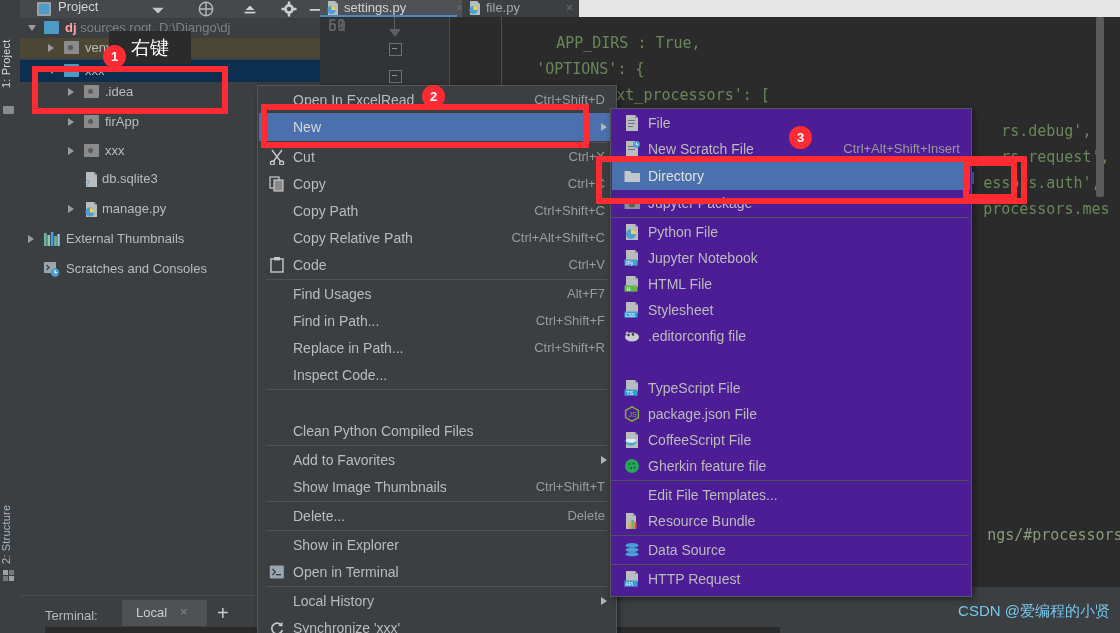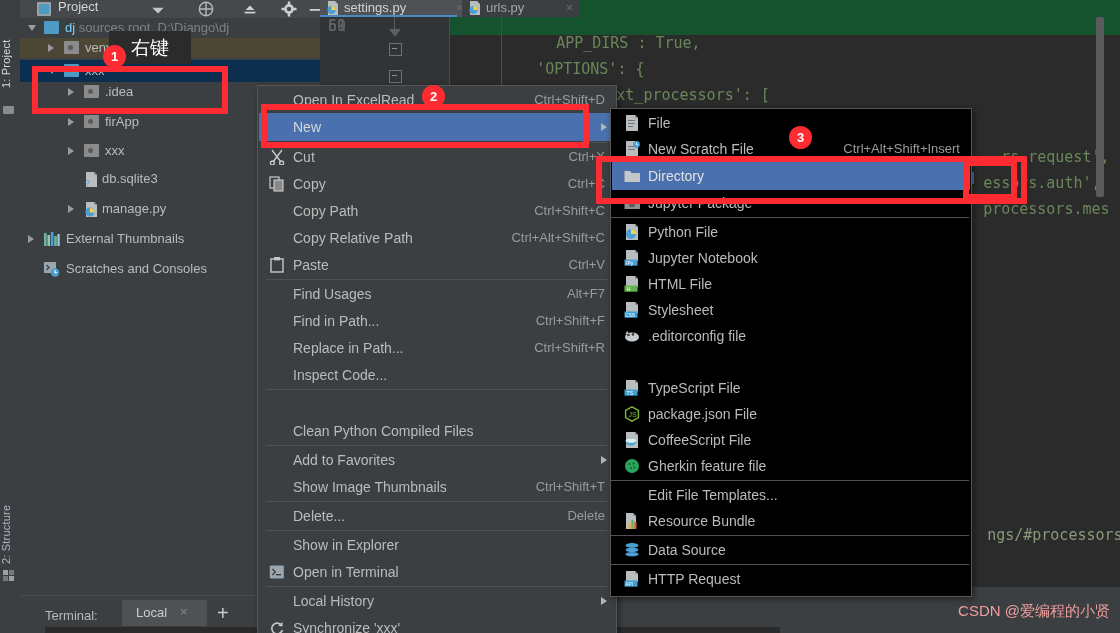--- a/index.html
+++ b/index.html
@@ -22,35 +22,35 @@
 
   
   #project-panel{left:20px;top:0;width:300px;height:587px;background:#3c3f41;}
   #project-toolbar{position:absolute;left:0;top:0;width:300px;height:18px;background:#46494b;
                    border-bottom:1px solid #2b2b2b;text-decoration:underline;}
   #project-title{position:absolute;left:38px;top:-1px;font-size:13px;color:#d5d5d5;}
   .tb-ico{position:absolute;top:1px;width:16px;height:16px;}
   #project-tree{position:absolute;left:0;top:18px;width:300px;height:543px;background:#3c3f41;}
   .trow{position:absolute;left:0;width:300px;height:20px;line-height:20px;white-space:nowrap;font-size:13px;}
   .tlabel{color:#bbbbbb;}
-  .tlabel b{color:#7dd3fc;font-weight:normal;}
+  .tlabel b{color:#fca5a5;font-weight:bold;}
   .tmeta{color:#808080;}
   .arrow{position:absolute;width:0;height:0;top:6px;}
   .arrow.closed{border-left:6px solid #9a9a9a;border-top:4px solid transparent;border-bottom:4px solid transparent;}
   .arrow.open{border-top:6px solid #9a9a9a;border-left:4px solid transparent;border-right:4px solid transparent;top:7px;}
   .fico{position:absolute;top:3px;width:15px;height:13px;border-radius:1px;}
   .fico.blue{background:#4c9bc4;}
   .fico.grey{background:#8b8b8b;}
   .fico.grey:after{content:"";position:absolute;left:4px;top:4px;width:5px;height:5px;border-radius:50%;background:#5a5a5a;}
   .row-venv{background:#4c4734;}
   .row-sel{background:#0d2f4f;}
 
   
   #editor{left:320px;top:0;width:800px;height:587px;background:#2b2b2b;}
-  #tabbar{position:absolute;left:0;top:0;width:800px;height:35px;background:#14532d;}
+  #tabbar{position:absolute;left:0;top:0;width:800px;height:17px;background:#e5e5e5;}
   .etab{position:absolute;top:0;height:17px;line-height:16px;font-size:13px;color:#a6a6a6;padding:0 6px;}
   #tab-settings{left:0;width:137px;background:#4e5254;color:#d2d2d2;}
   #tab-settings:after{content:"";position:absolute;left:0;bottom:0;width:137px;height:2px;background:#4a88c7;}
   #tab-urls{left:142px;width:105px;background:#3c3f41;}
   .tabico{position:absolute;left:6px;top:1px;width:13px;height:14px;}
   .tabtxt{position:absolute;left:24px;top:0;}
   .tabx{position:absolute;top:0;color:#6e6e6e;font-size:12px;}
   #gutter{position:absolute;left:0;top:17px;width:130px;height:570px;background:#313335;}
   .lnum{position:absolute;left:8px;font-family:"DejaVu Sans Mono","Liberation Mono",monospace;
         font-size:15px;color:#606366;}
@@ -69,37 +69,37 @@
   #bottombar{left:20px;top:587px;width:1100px;height:46px;background:#3c3f41;}
   #termrow{position:absolute;left:0;top:8px;width:760px;height:30px;border-top:1px solid #4a4d4f;}
   #term-label{position:absolute;left:25px;top:12px;font-size:13px;color:#b8b8b8;}
   #term-tab{position:absolute;left:102px;top:4px;width:85px;height:26px;background:#4e5254;}
   #term-tab-label{position:absolute;left:14px;top:5px;font-size:13px;color:#cccccc;}
   #term-tab-close{position:absolute;left:58px;top:4px;font-size:13px;color:#8a8a8a;}
   #term-add{position:absolute;left:197px;top:7px;font-size:20px;color:#c9c9c9;line-height:20px;}
   #term-body{position:absolute;left:25px;top:40px;width:735px;height:6px;background:#2b2b2b;}
 
   
-  #watermark{right:10px;top:602px;font-size:15px;color:#fca5a5;opacity:.92;text-align:center;}
+  #watermark{right:10px;top:602px;font-size:15px;color:#7dd3fc;opacity:.92;text-align:center;}
 
   
   #ctxmenu{left:257px;top:85px;width:358px;height:548px;background:#3c3f41;
            border:1px solid #555759;box-shadow:2px 2px 6px rgba(0,0,0,.45);}
   .mrow{position:absolute;left:1px;width:356px;height:26px;line-height:26px;font-size:14px;color:#bbbbbb;}
   .mlabel{position:absolute;left:34px;top:0;white-space:nowrap;}
   .mkey{position:absolute;right:10px;top:0;color:#9a9a9a;font-size:13px;}
   .msep{position:absolute;left:8px;width:342px;height:1px;background:#4f5254;}
   .msub{position:absolute;right:8px;top:9px;width:0;height:0;
         border-left:6px solid #b4b4b4;border-top:4px solid transparent;border-bottom:4px solid transparent;}
   .mico{position:absolute;left:10px;top:5px;width:16px;height:16px;}
   .mrow.sel{background:#4a70ad;}
   .mrow.sel .mlabel{color:#d7d7d7;}
 
   
-  #submenu{left:610px;top:108px;width:360px;height:487px;background:#000000;
+  #submenu{left:610px;top:108px;width:360px;height:487px;background:#4c1d95;
            border:1px solid #555759;box-shadow:2px 2px 6px rgba(0,0,0,.45);}
   .srow{position:absolute;left:1px;width:358px;height:26px;line-height:26px;font-size:14px;color:#bbbbbb;}
   .slabel{position:absolute;left:36px;top:0;white-space:nowrap;}
   .skey{position:absolute;right:10px;top:0;color:#9a9a9a;font-size:13px;}
   .ssep{position:absolute;left:0;width:358px;height:1px;background:#4f5254;}
   .sico{position:absolute;left:12px;top:5px;width:17px;height:16px;}
   .srow.sel{background:#4a70ad;}
   .srow.sel .slabel{color:#e2e2e2;}
 
   
@@ -264,21 +264,21 @@
         </svg>
       <span class="tabtxt">settings.py</span>
       <span class="tabx" style="right:6px">×</span>
     </div>
     <div class="etab" id="tab-urls">
       <svg class="tabico" viewBox="0 0 13 14">
         <path d="M2 0 H9 L12 3 V14 H2 Z" fill="#b9bdc0"></path>
           <circle cx="5.5" cy="9" r="4" fill="#4a9fd4"></circle>
         <path d="M5.5 5 a4 4 0 0 1 4 4 h-4 Z" fill="#f0d44d"></path>
         </svg>
-      <span class="tabtxt">urls.py</span>
+      <span class="tabtxt">file.py</span>
       <span class="tabx" style="right:6px">×</span>
     </div>
   </div>
 
   <div id="gutter">
     <span class="lnum" style="top:0">59</span>
     <span class="lnum" style="top:26">60</span>
     <span class="lnum" style="top:52">61</span>
   </div>
   <div class="foldline" style="top:17px;height:12px"></div>
@@ -287,20 +287,22 @@
   <div class="foldbox" style="top:70px"></div>
   <div class="gutsep" style="left:129px"></div>
   <div class="gutsep" style="left:181px"></div>
 
   <div class="code c-str" style="left:200px;top:16px">
     <span>APP_DIRS : True,</span></div>
   <div class="code c-str" style="left:180px;top:42px">
     <span>'OPTIONS': {</span></div>
   <div class="code c-str" style="left:206px;top:68px">
     <span>'context_processors': [</span></div>
+  <div class="code c-str" style="left:645px;top:104px">
+    <span>rs.debug',</span></div>
   <div class="code c-str" style="left:645px;top:130px">
     <span>rs.request',</span></div>
   <div class="code c-str" style="left:627px;top:156px">
     <span>essors.auth',</span></div>
   <div class="code c-str" style="left:627px;top:182px">
     <span>processors.mes</span></div>
   <div class="code c-str" style="left:631px;top:508px;color:#8a9a7a">
     <span>ngs/#processors</span></div>
 
   <div id="vscroll"></div>
@@ -362,21 +364,21 @@
   <div class="mrow" style="top:139px">
     <span class="mlabel">Copy Relative Path</span>
     <span class="mkey">Ctrl+Alt+Shift+C</span>
   </div>
 
   <div class="mrow" style="top:166px">
     <svg class="mico" viewBox="0 0 16 16">
       <rect x="2" y="2" width="12" height="13" fill="none" stroke="#c8c8c8" stroke-width="1.4"></rect>
       <rect x="5" y="0" width="6" height="3.4" fill="#c8c8c8"></rect>
       </svg>
-    <span class="mlabel">Paste</span>
+    <span class="mlabel">Code</span>
     <span class="mkey">Ctrl+V</span>
   </div>
 
   <div class="msep" style="top:193px"></div>
 
   <div class="mrow" style="top:195px">
     <span class="mlabel">Find Usages</span>
     <span class="mkey">Alt+F7</span>
   </div>
   <div class="mrow" style="top:222px">

